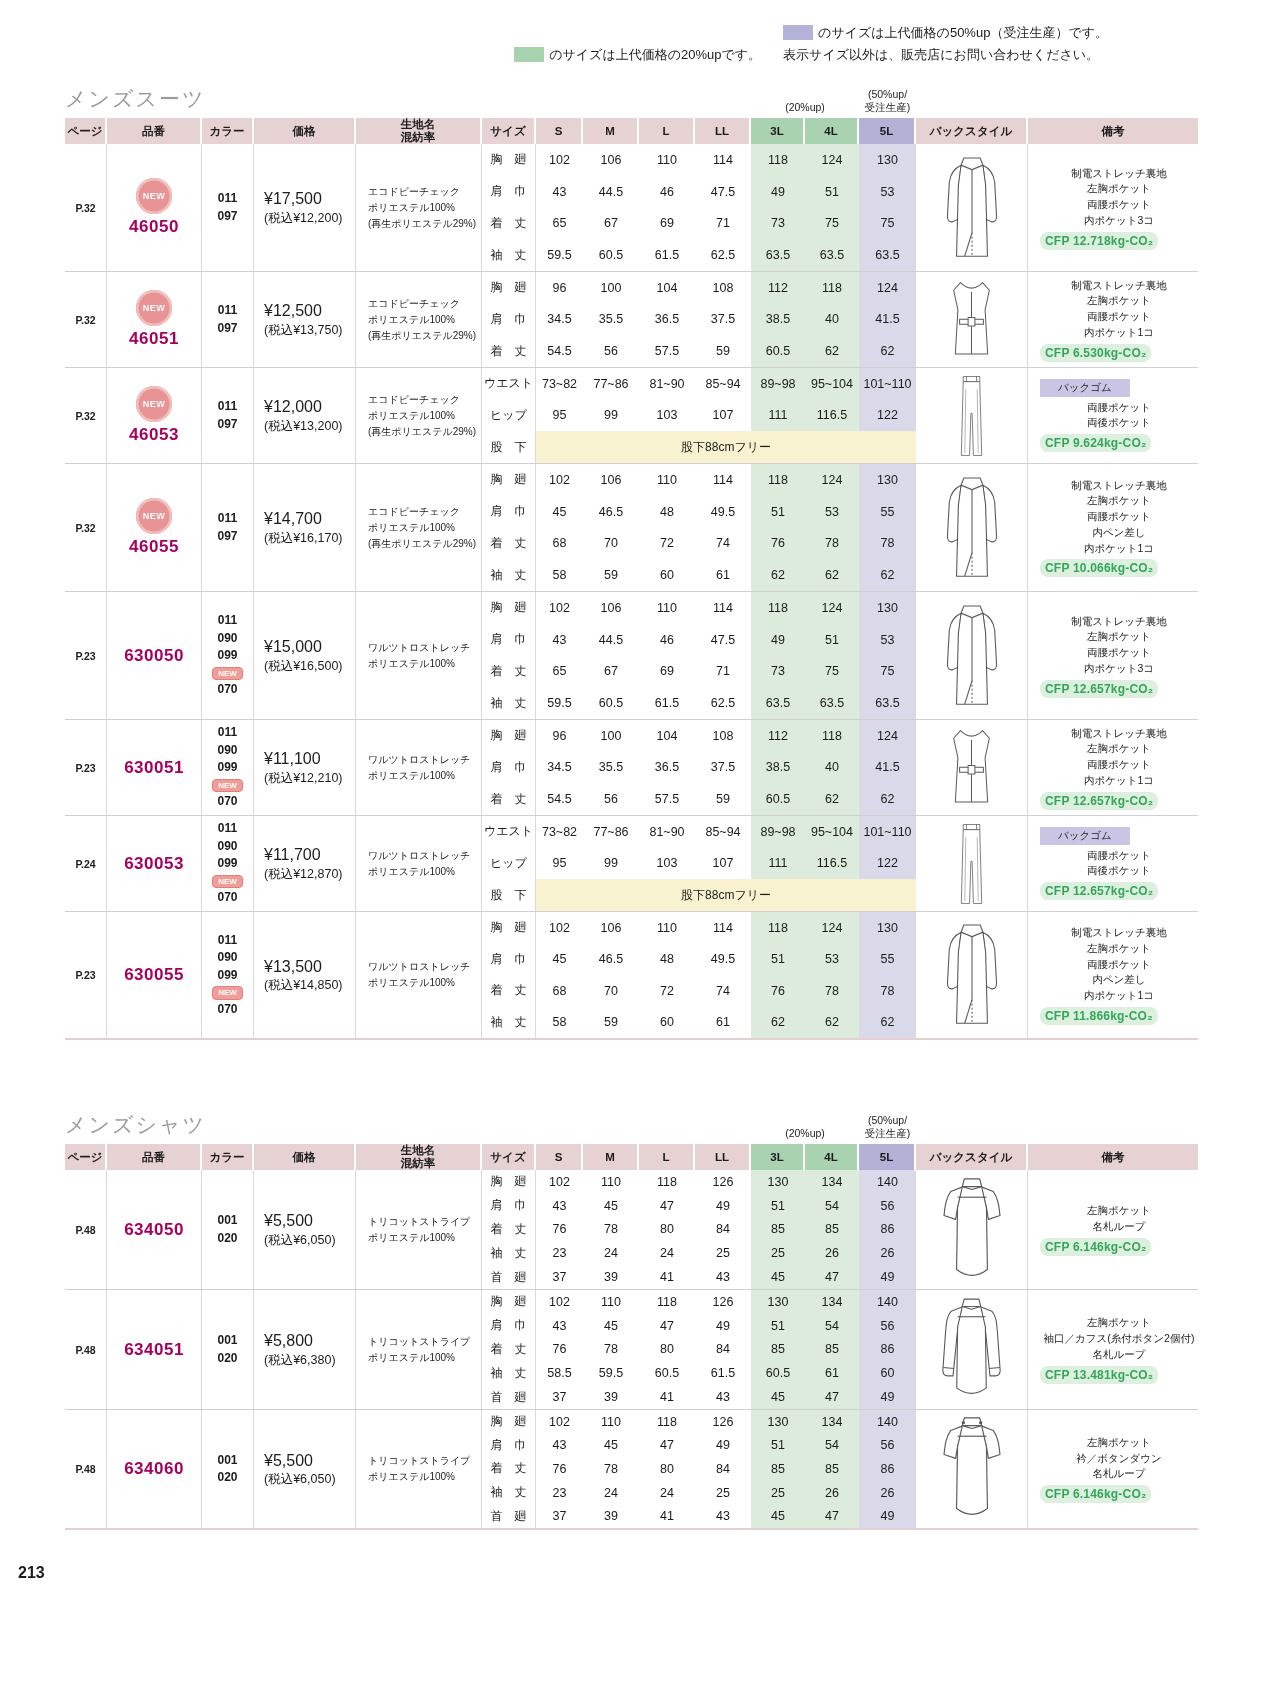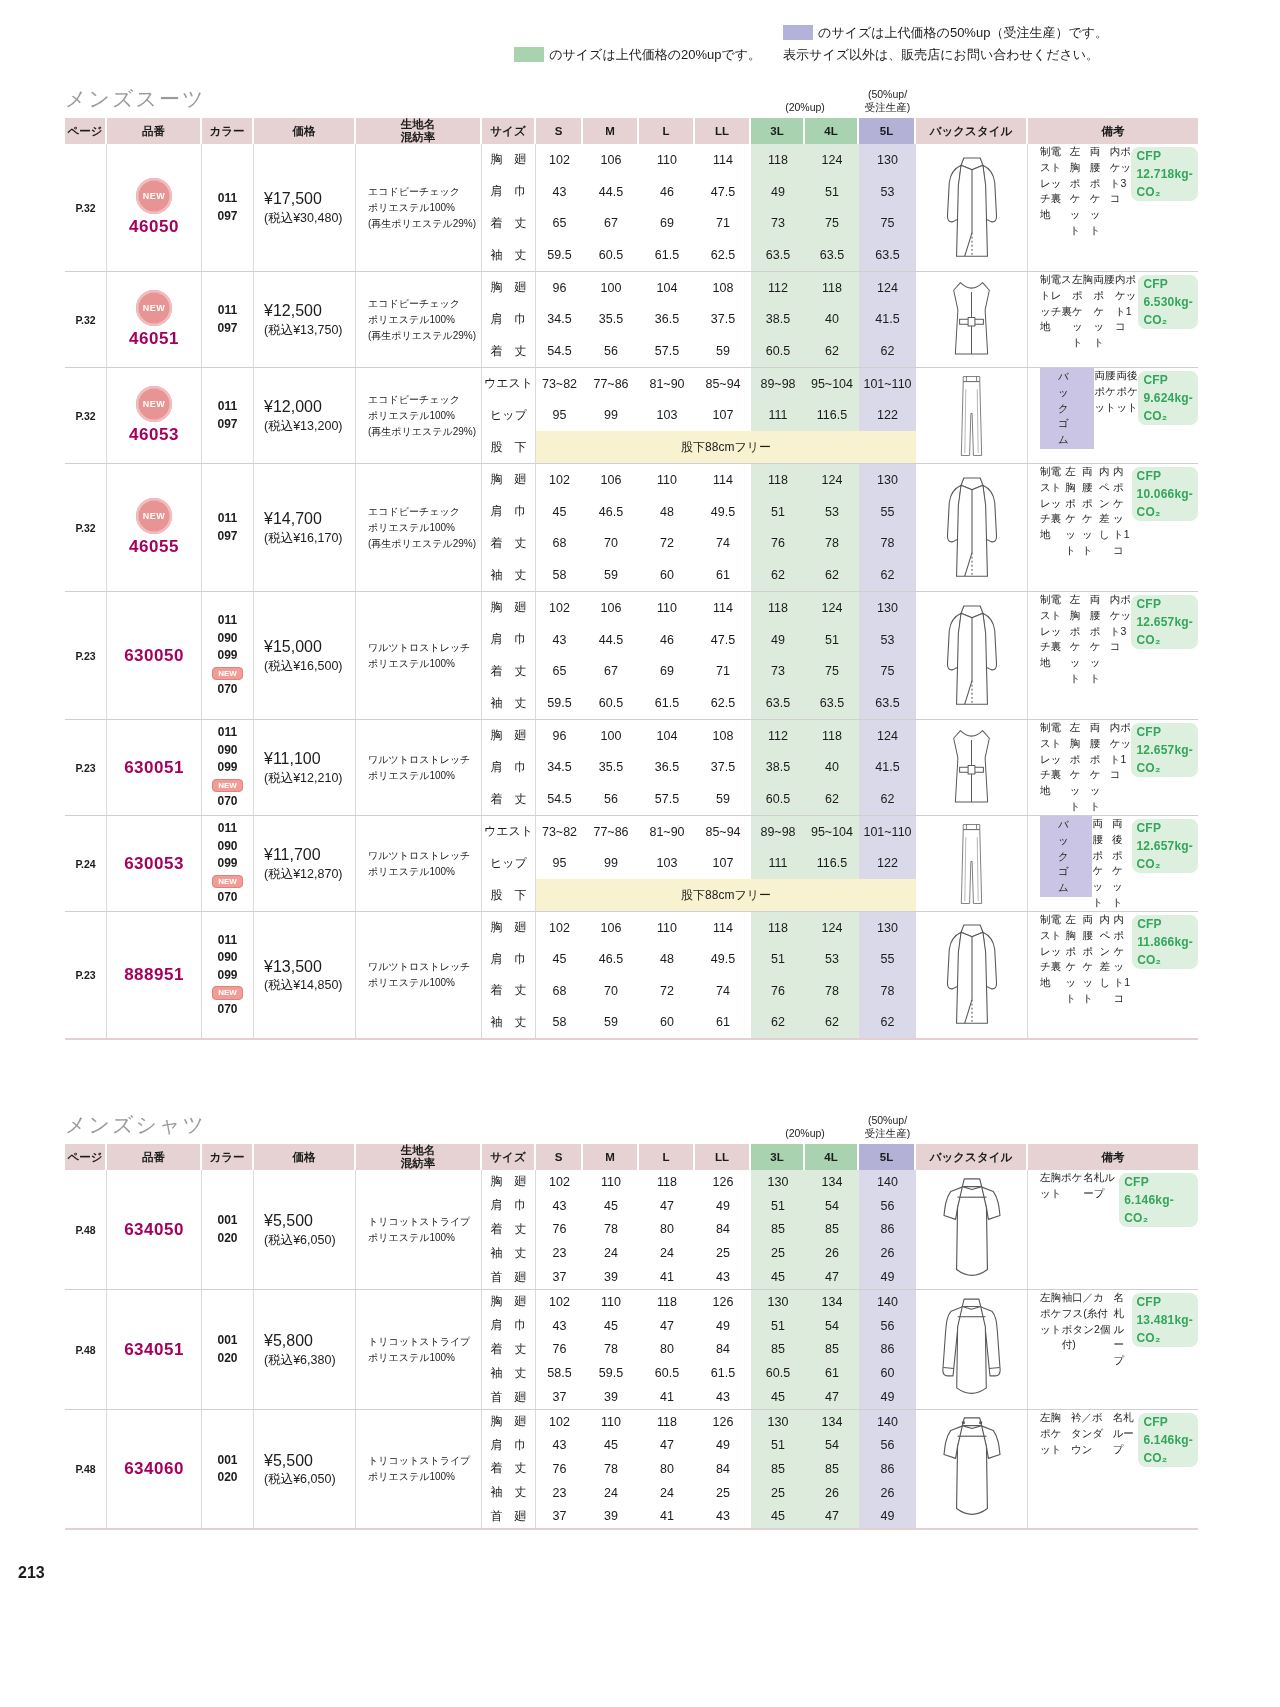--- a/index.html
+++ b/index.html
@@ -64,22 +64,22 @@
   .m-grid { display:grid; grid-template-columns:54px 47px 56px 56px 56px 54px 54px 57px;
             grid-auto-rows:1fr; }
   .m-label { display:flex; align-items:center; justify-content:center; font-size:12px;
              border-right:1px solid #dadada; white-space:nowrap; }
   .m-val { display:flex; align-items:center; justify-content:center; font-size:12.5px; white-space:nowrap; }
   .m-val.g { background:#dcebdc; }
   .m-val.p { background:#d9d9ea; }
   .m-span { grid-column:2/9; background:#f9f2d0; display:flex; align-items:center; justify-content:center;
             font-size:12px; }
   .c-back { display:flex; align-items:center; justify-content:center; border-left:none; }
-  .c-rem { display:flex; flex-direction:row; justify-content:center; padding-left:12px;
-           font-size:10.5px; line-height:1.5; border-right:none; }
+  .c-rem { display:flex; flex-direction:column; justify-content:center; padding-left:12px;
+           font-size:10.5px; line-height:1.5; border-right:none;align-items:center; }
   .rem-badge { align-self:flex-start; background:#cbc5e5; padding:1px 18px; margin-bottom:3px; }
   .cfp { align-self:flex-start; background:#ddefdf; color:#33a65a; font-weight:bold; font-size:12px;
          padding:0 5px; margin-top:3px; letter-spacing:0.2px;border-radius:8px; }
   .ill-wrap { display:flex; align-items:center; justify-content:center; }
   .ill-wrap svg { display:block; }
 
   .page-num { margin:34px 0 0 18px; font-size:16px; font-weight:bold; }
 </style>
 </head>
 <body>
@@ -134,21 +134,21 @@
           <div class="cell c-item">
             <div class="new-round">NEW</div>
             <div class="item-num">46050</div>
           </div>
           <div class="cell c-color">
             <div class="color-code">011</div>
             <div class="color-code">097</div>
           </div>
           <div class="cell c-price">
             <div class="price-main">¥17,500</div>
-            <div class="price-tax">(税込¥30,480)</div>
+            <div class="price-tax">(税込¥12,200)</div>
           </div>
           <div class="cell c-fabric">
             <div>エコドビーチェック</div>
             <div>ポリエステル100%</div>
             <div>(再生ポリエステル29%)</div>
           </div>
           <div class="m-grid">
             <div class="m-label">胸　廻</div>
             <div class="m-val">102</div>
             <div class="m-val">106</div>
@@ -607,21 +607,21 @@
           <div class="cell c-rem">
             <div class="rem-badge">バックゴム</div>
             <div>両腰ポケット</div>
             <div>両後ポケット</div>
             <div class="cfp">CFP  12.657kg-CO₂</div>
           </div>
         </div>
         <div class="p-row" style="height: 128px;">
           <div class="cell c-page">P.23</div>
           <div class="cell c-item">
-            <div class="item-num">888951</div>
+            <div class="item-num">630055</div>
           </div>
           <div class="cell c-color">
             <div class="color-code">011</div>
             <div class="color-code">090</div>
             <div class="color-code">099</div>
             <div class="new-pill">NEW</div>
             <div class="color-code">070</div>
           </div>
           <div class="cell c-price">
             <div class="price-main">¥13,500</div>

